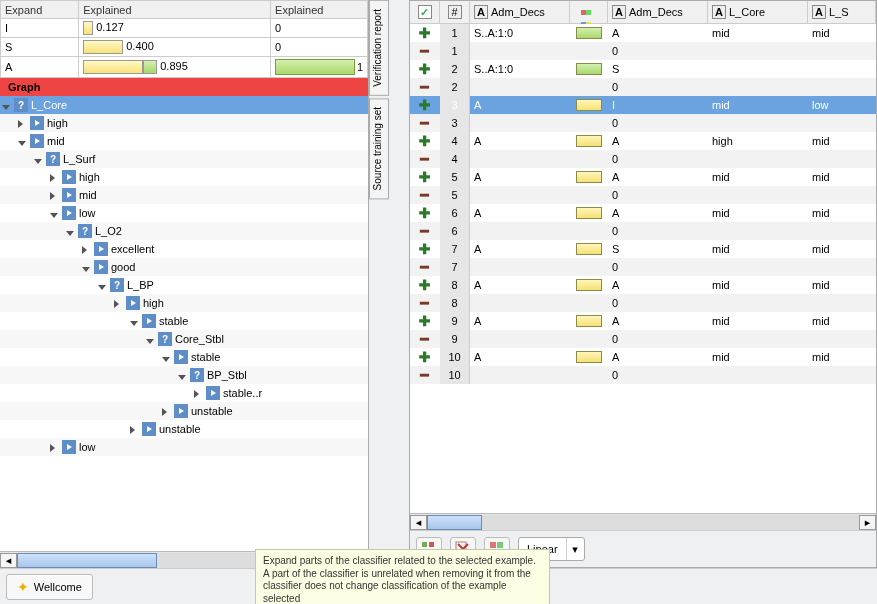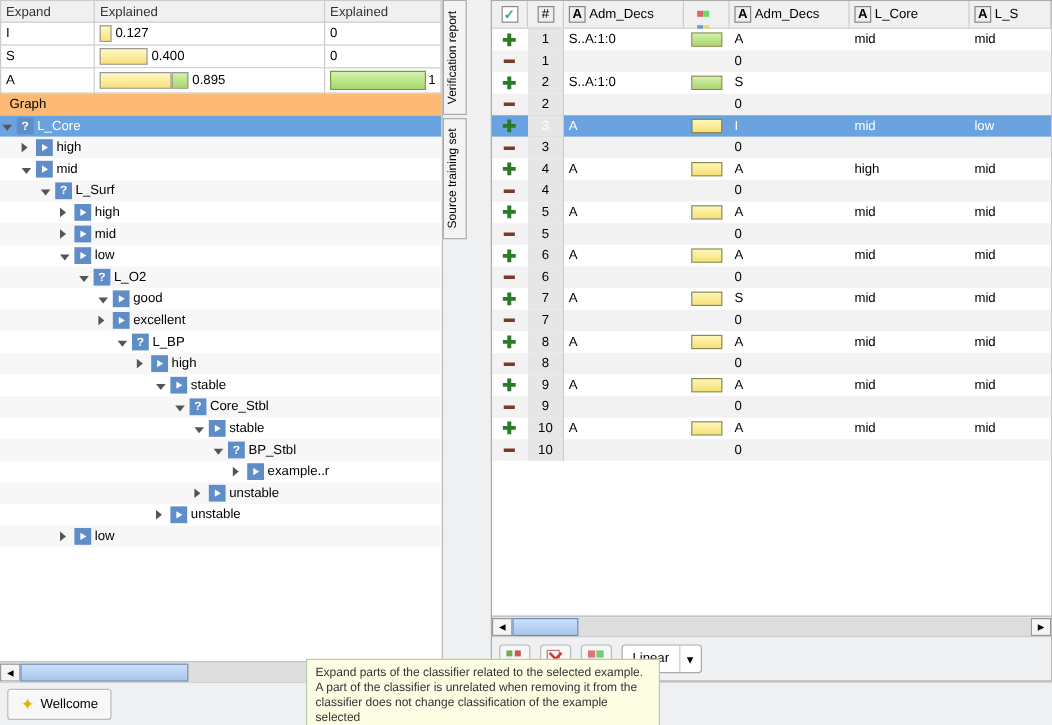--- a/index.html
+++ b/index.html
@@ -19,21 +19,21 @@
 .explained-bar { display: flex; align-items: center; }
 .explained-long { flex: 1; height: 16px; background: linear-gradient(#d4f0b0, #a8d86a); border: 1px solid #7a9e3e; margin-right: 2px; }
 
 
 .tabs { display: flex; gap: 4px; padding: 4px 4px 0 4px; background: #eef0f2; border-bottom: 1px solid #aaa; }
 .tab { display: inline-flex; align-items: center; gap: 4px; padding: 3px 8px; border: 1px solid #aaa; border-bottom: none; background: #f7f7f7; border-radius: 3px 3px 0 0; cursor: pointer; }
 .tab.active { background: #fff; box-shadow: 0 -1px 0 #6aa3ff inset, 0 1px 0 #fff; position: relative; top: 1px; }
 .tab-icon { width: 14px; height: 14px; display: inline-flex; align-items: center; justify-content: center; }
 .globe { width: 12px; height: 12px; border: 1px solid #3b7da8; border-radius: 50%; background: radial-gradient(circle at 30% 30%, #cde8ff, #7ab5db); position: relative; }
 
-.graph-label { padding: 3px 8px; background: #fdba74; }
+.graph-label { padding: 3px 8px; background: #ef4444; font-weight: bold; }
 .tree-wrap { flex: 1; overflow: auto; background: #fff; }
 
 
 .tree-row { display: flex; align-items: center; height: 18px; padding-right: 4px; }
 .tree-row:nth-child(even){ background: #f7f7f7; }
 .tree-row.sel { background: #6aa3df; color: #fff; }
 .tri { width: 10px; height: 10px; display: inline-block; margin: 0 2px; }
 .tri.r::before { content: ""; display: inline-block; border-left: 5px solid #555; border-top: 4px solid transparent; border-bottom: 4px solid transparent; }
 .tri.d::before { content: ""; display: inline-block; border-top: 5px solid #555; border-left: 4px solid transparent; border-right: 4px solid transparent; margin-top: 2px; }
 .ico { width: 14px; height: 14px; display: inline-flex; align-items: center; justify-content: center; margin-right: 3px; color: #fff; font-weight: bold; font-size: 10px; }
@@ -179,29 +179,29 @@
           <span>low</span>
         </div>
         <div class="tree-row">
           <span class="indent" style="width: 64px;"></span>
           <span class="tri d"></span>
           <span class="ico q">?</span>
           <span>L_O2</span>
         </div>
         <div class="tree-row">
           <span class="indent" style="width: 80px;"></span>
+          <span class="tri r"></span>
+          <span class="ico arw"></span>
+          <span>excellent</span>
+        </div>
+        <div class="tree-row">
+          <span class="indent" style="width: 80px;"></span>
           <span class="tri d"></span>
           <span class="ico arw"></span>
           <span>good</span>
-        </div>
-        <div class="tree-row">
-          <span class="indent" style="width: 80px;"></span>
-          <span class="tri r"></span>
-          <span class="ico arw"></span>
-          <span>excellent</span>
         </div>
         <div class="tree-row">
           <span class="indent" style="width: 96px;"></span>
           <span class="tri d"></span>
           <span class="ico q">?</span>
           <span>L_BP</span>
         </div>
         <div class="tree-row">
           <span class="indent" style="width: 112px;"></span>
           <span class="tri r"></span>
@@ -229,21 +229,21 @@
         <div class="tree-row">
           <span class="indent" style="width: 176px;"></span>
           <span class="tri d"></span>
           <span class="ico q">?</span>
           <span>BP_Stbl</span>
         </div>
         <div class="tree-row">
           <span class="indent" style="width: 192px;"></span>
           <span class="tri r"></span>
           <span class="ico arw"></span>
-          <span>example..r</span>
+          <span>stable..r</span>
         </div>
         <div class="tree-row">
           <span class="indent" style="width: 160px;"></span>
           <span class="tri r"></span>
           <span class="ico arw"></span>
           <span>unstable</span>
         </div>
         <div class="tree-row">
           <span class="indent" style="width: 128px;"></span>
           <span class="tri r"></span>

